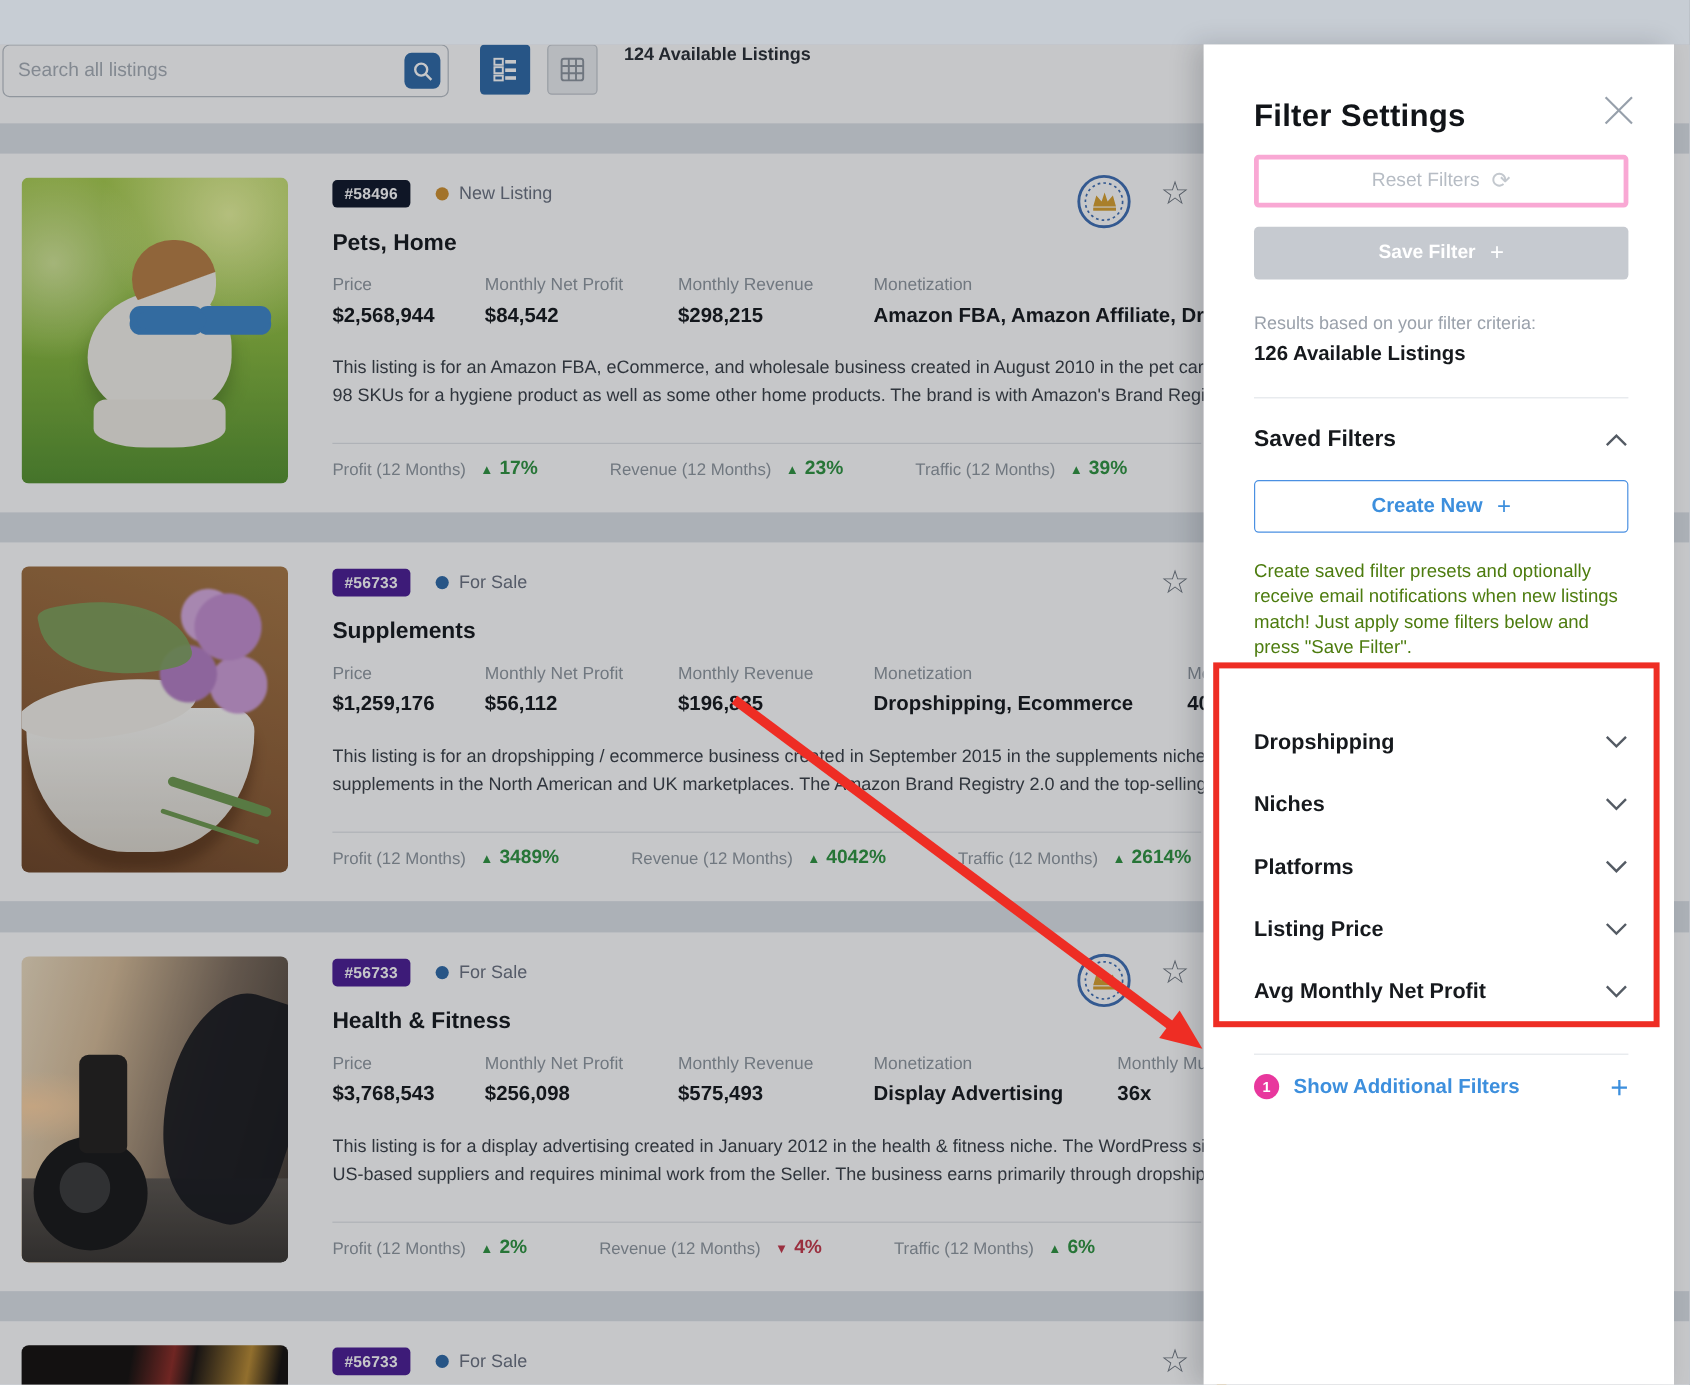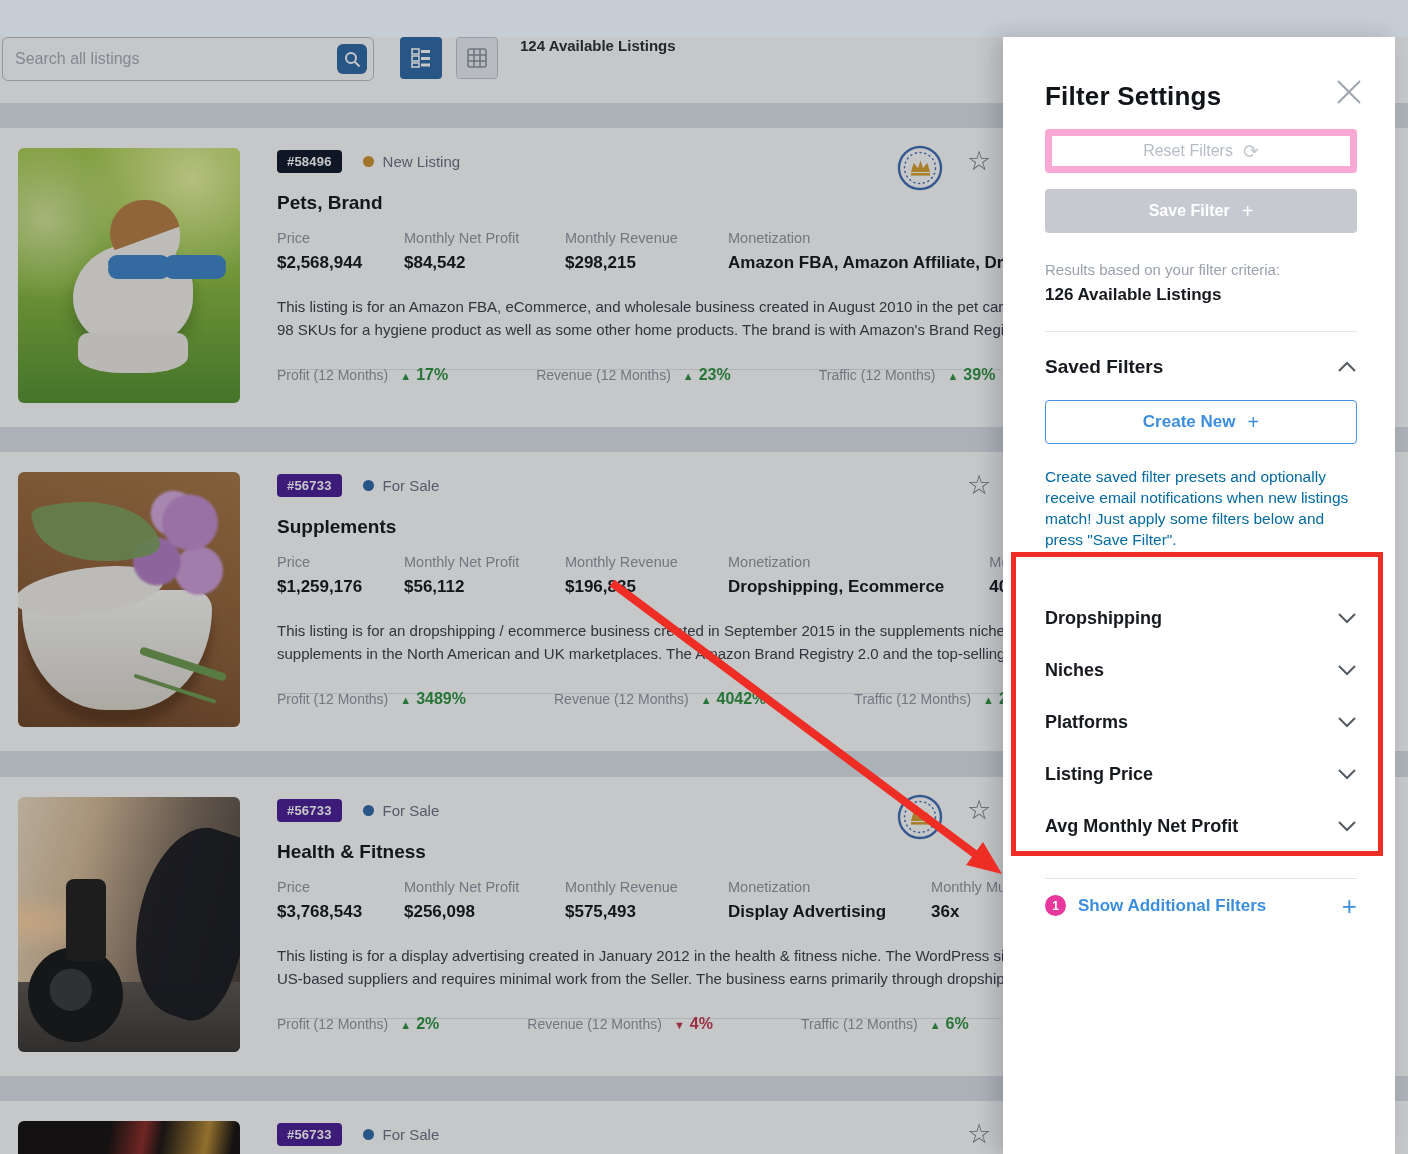--- a/index.html
+++ b/index.html
@@ -86,52 +86,52 @@
   .cols { position:absolute; top:102px; display:flex;justify-content:flex-end; }
   .col { display:flex; flex-direction:column; }
   .col-label { font-size:14.5px; color:#8f979f; }
   .col-value { margin-top:7px; font-size:17px; font-weight:bold; color:#15181c; white-space:nowrap; }
   .w-price { width:127px; } .w-np { width:161px; } .w-rev { width:163px; }
   .w-mon { margin-right:45px; } .w-mul { white-space:nowrap; }
 
   .desc { position:absolute; top:167px; width:1131px; }
   .desc div { font-size:15px; color:#3a4047; line-height:23px; white-space:nowrap; overflow:hidden; }
   .divider { position:absolute; top:241px; width:724px; border-top:1px solid #e1e4e8; }
-  .stats { position:absolute; top:238px; display:flex;gap:28px; }
+  .stats { position:absolute; top:254px; display:flex; }
   .stat { display:flex; align-items:center; }
   .stat + .stat { margin-left:60px; }
   .stat-label { font-size:14px; color:#8f979f; margin-right:12px; }
   .stat-arrow::before { font-size:11px; }
   .stat--up .stat-arrow::before { content:"▲"; color:#2e9440; }
   .stat--down .stat-arrow::before { content:"▼"; color:#c6384a; }
   .stat-value { font-size:16px; font-weight:bold; margin-left:5px; }
   .stat--up .stat-value { color:#2e9440; }
   .stat--down .stat-value { color:#c6384a; }
 
   
   .dim { position:absolute; left:0; top:37px; width:1408px; height:1117px; background:rgba(15,22,30,.24); z-index:10; pointer-events:none; }
 
   
   .panel { position:absolute; left:1003px; top:37px; width:392px; height:1117px; background:#fff; z-index:20;
     box-shadow:-8px 0 20px rgba(20,30,40,.18); padding:0 38px 0 42px; }
   .panel-title { margin-top:44px; font-size:26px; font-weight:bold; color:#111418; letter-spacing:.2px; }
   .panel-close { position:absolute; top:41px; right:32px; width:28px; height:28px; cursor:pointer; }
   .btn { width:312px; height:44px; border-radius:4px; display:flex; align-items:center; justify-content:center;
     font-family:"Liberation Sans",sans-serif; font-size:16px; cursor:pointer; }
-  .btn-reset { margin-top:10px; background:#fff; border:7px solid #f9a8d4; color:#b6bcc4; }
+  .btn-reset { margin-top:10px; background:#fff; border:4px solid #f9a8d4; color:#b6bcc4; }
   .btn-reset .refresh-ic { margin-left:10px; font-size:19px; color:#c3c8ce; }
   .btn-save { margin-top:16px; background:#c6cad0; border:none; color:#fff; font-weight:bold; }
   .plus-after { margin-left:12px; font-size:20px; font-weight:normal; }
   .results-caption { margin-top:28px; font-size:15px; color:#9aa1ab; }
   .results-count { margin-top:7px; font-size:17px; font-weight:bold; color:#16191d; }
   .panel-hr { margin:26px 0 0; border:none; border-top:1px solid #e3e6ea; }
   .section-head { margin-top:24px; display:flex; align-items:center; justify-content:space-between; cursor:pointer; }
   .section-head .sh-label { font-size:19px; font-weight:bold; color:#16191d; }
   .btn-create { margin-top:22px; background:#fff; border:1px solid #4a90e2; color:#3d8fdd; font-size:17px; font-weight:bold; }
-  .saved-help { margin-top:22px; font-size:15.5px; line-height:21px; color:#0369a1; width:312px; }
+  .saved-help { margin-top:22px; font-size:15.5px; line-height:21px; color:#4d7c0f; width:312px; }
 
   .filter-list { margin-top:42px; }
   .filter-row { height:52px; display:flex; align-items:center; justify-content:space-between; cursor:pointer; }
   .filter-row .f-label { font-size:18px; font-weight:bold; color:#16191d; }
   .list-hr { margin:26px 0 0; border:none; border-top:1px solid #e3e6ea; }
 
   .show-additional { margin-top:16px; display:flex; align-items:center; cursor:pointer; }
   .step-badge { width:21px; height:21px; border-radius:50%; background:#e8379d; color:#fff; font-size:12px; font-weight:bold;
     display:flex; align-items:center; justify-content:center; }
   .sa-label { margin-left:12px; font-size:17px; font-weight:bold; color:#3d8fdd; }
@@ -199,21 +199,21 @@
           <svg width="46" height="46" viewBox="0 0 46 46">
             <circle cx="23" cy="23" r="21" fill="#fff" stroke="#3f6fb5" stroke-width="2.4"></circle>
             <circle cx="23" cy="23" r="15.5" fill="none" stroke="#3f6fb5" stroke-width="1.4" stroke-dasharray="2.2 2.6"></circle>
             <path d="M14 27 L16.6 18 L21 23 L23.5 15.5 L26 23 L30.4 18 L33 27 Z" fill="#d9a12e"></path>
             <rect x="14" y="28" width="19" height="2.6" fill="#d9a12e"></rect>
           </svg>
         </span>
         <span class="star">☆</span>
         <span class="cta-sliver"></span>
       </div>
-      <div class="listing-title">Pets, Brand</div>
+      <div class="listing-title">Pets, Home</div>
       <div class="cols">
         <div class="col w-price">
           <span class="col-label">Price</span>
           <span class="col-value">$2,568,944</span>
         </div>
         <div class="col w-np">
           <span class="col-label">Monthly Net Profit</span>
           <span class="col-value">$84,542</span>
         </div>
         <div class="col w-rev">

